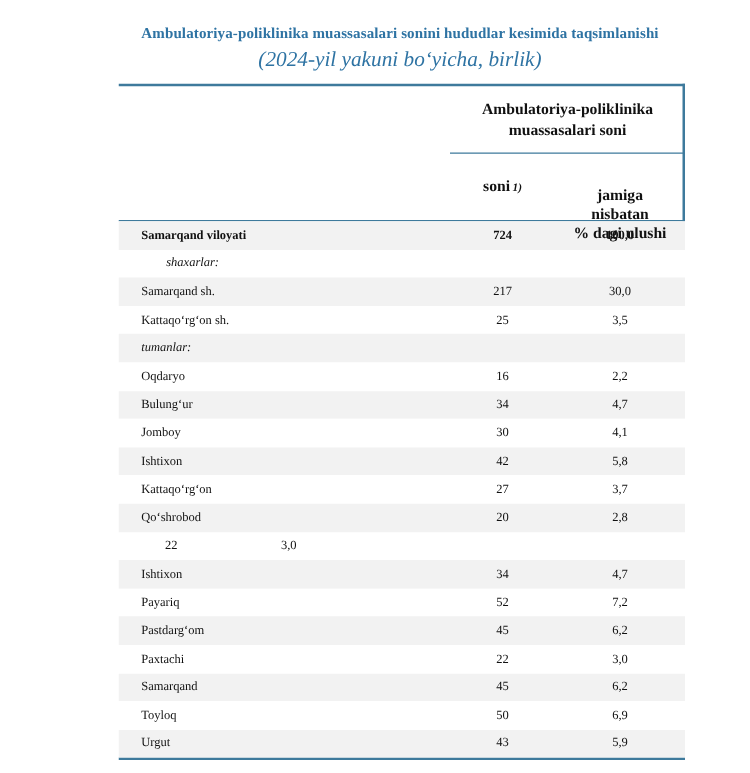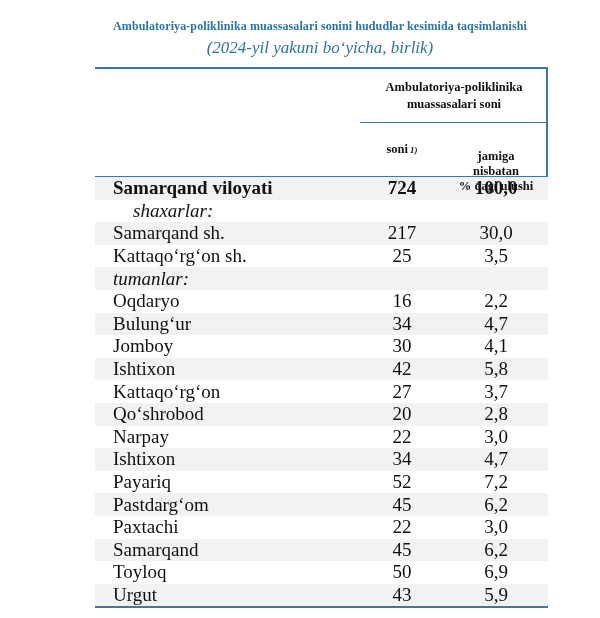--- a/index.html
+++ b/index.html
@@ -59,21 +59,21 @@
     font-size: 9px;
     font-style: italic;
     vertical-align: super;
     margin-left: 2px;
     line-height: 0;
   }
   .tbody { border-bottom: 2px solid var(--accent, #3e7a9c); }
   .trow {
     display: flex; align-items: center;
     height: 22.6px;
-    font-size: 19px;
+    font-size: 10px;
     background: #ffffff;
   }
   .trow.alt { background: var(--rowalt, #f2f2f2); }
   .trow .cell { flex: none; overflow: hidden; white-space: nowrap; }
   .trow .cell.name-col { padding-left: 18px; }
   .trow .cell.num { text-align: center; }
   .trow.total { font-weight: bold; }
   .trow.group, .trow.group-indent { font-style: italic; }
   .trow.group-indent .cell.name-col { padding-left: 38px; }
 </style>
@@ -156,21 +156,20 @@
           <div class="cell name-col">Kattaqoʻrgʻon</div>
           <div class="cell jami-col num">27</div>
           <div class="cell share-col num">3,7</div>
         </div>
         <div class="trow normal alt">
           <div class="cell name-col">Qoʻshrobod</div>
           <div class="cell jami-col num">20</div>
           <div class="cell share-col num">2,8</div>
         </div>
         <div class="trow normal">
-          <div class="cell name-col">Narpay</div>
           <div class="cell jami-col num">22</div>
           <div class="cell share-col num">3,0</div>
         </div>
         <div class="trow normal alt">
           <div class="cell name-col">Ishtixon</div>
           <div class="cell jami-col num">34</div>
           <div class="cell share-col num">4,7</div>
         </div>
         <div class="trow normal">
           <div class="cell name-col">Payariq</div>

